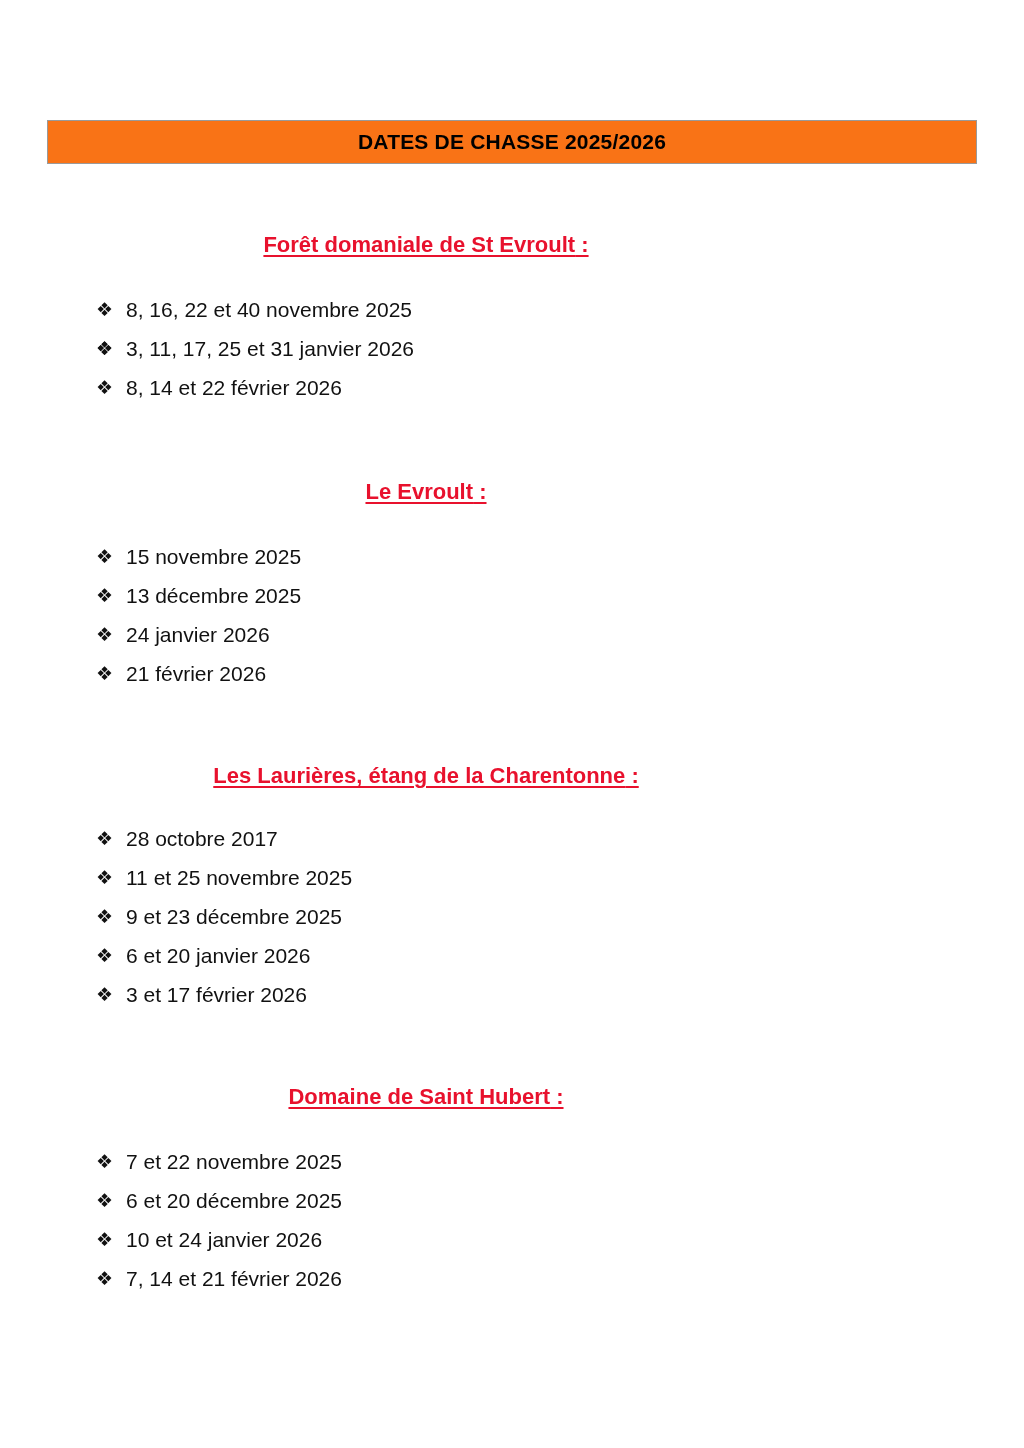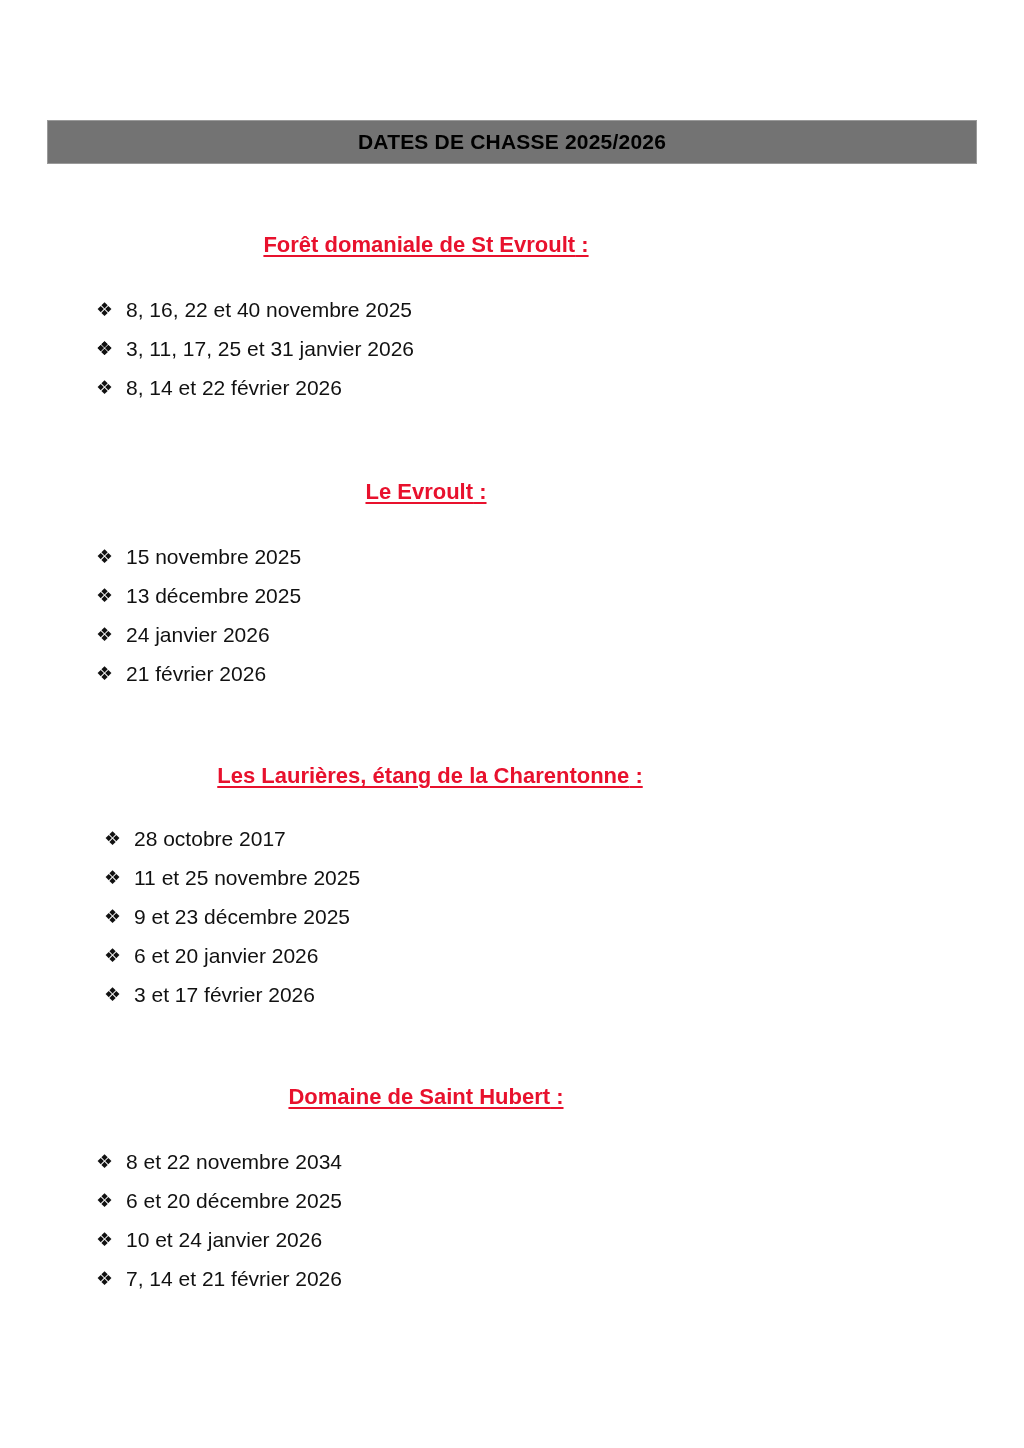--- a/index.html
+++ b/index.html
@@ -22,21 +22,21 @@
     padding: 0;
   }
   .title-box {
     position: absolute;
     left: 47px;
     top: 120px;
     width: 930px;
     height: 44px;
     box-sizing: border-box;
     border: 1px solid #9a9a9a;
-    background: #737373;
+    background: #f97316;
     display: flex;
     align-items: center;
     justify-content: center;
   }
   .title-box .title-text {
     font-size: 21px;
     font-weight: bold;
     letter-spacing: 0.2px;
     color: #000;
   }
@@ -80,21 +80,21 @@
     top: 0;
     font-size: 19px;
     line-height: 39px;
     color: #111111;
   }
   
   .sec-1 { padding-top: 68px; }
   .sec-1 .dates { padding-top: 32px; }
   .sec-2 { padding-top: 72px; }
   .sec-2 .dates { padding-top: 32px; }
-  .sec-3 { padding-top: 70px; margin-left: 8px; }
+  .sec-3 { padding-top: 70px; }
   .sec-3 .dates { padding-top: 30px; }
   .sec-4 { padding-top: 70px; }
   .sec-4 .dates { padding-top: 32px; }
 </style>
 </head>
 <body>
 
 <div class="page">
 
   <div class="title-box">
@@ -138,21 +138,21 @@
         <li><span class="bullet">❖</span><span>6 et 20 janvier 2026</span></li>
         <li><span class="bullet">❖</span><span>3 et 17 février 2026</span></li>
       </ul>
     </div>
 
     <div class="section sec-4">
       <div class="section-heading">
         <span>Domaine de Saint Hubert</span><span class="colon"> :</span>
       </div>
       <ul class="dates">
-        <li><span class="bullet">❖</span><span>8 et 22 novembre 2034</span></li>
+        <li><span class="bullet">❖</span><span>7 et 22 novembre 2025</span></li>
         <li><span class="bullet">❖</span><span>6 et 20 décembre 2025</span></li>
         <li><span class="bullet">❖</span><span>10 et 24 janvier 2026</span></li>
         <li><span class="bullet">❖</span><span>7, 14 et 21 février 2026</span></li>
       </ul>
     </div>
 
   </div>
 </div>
 
 </body></html>

